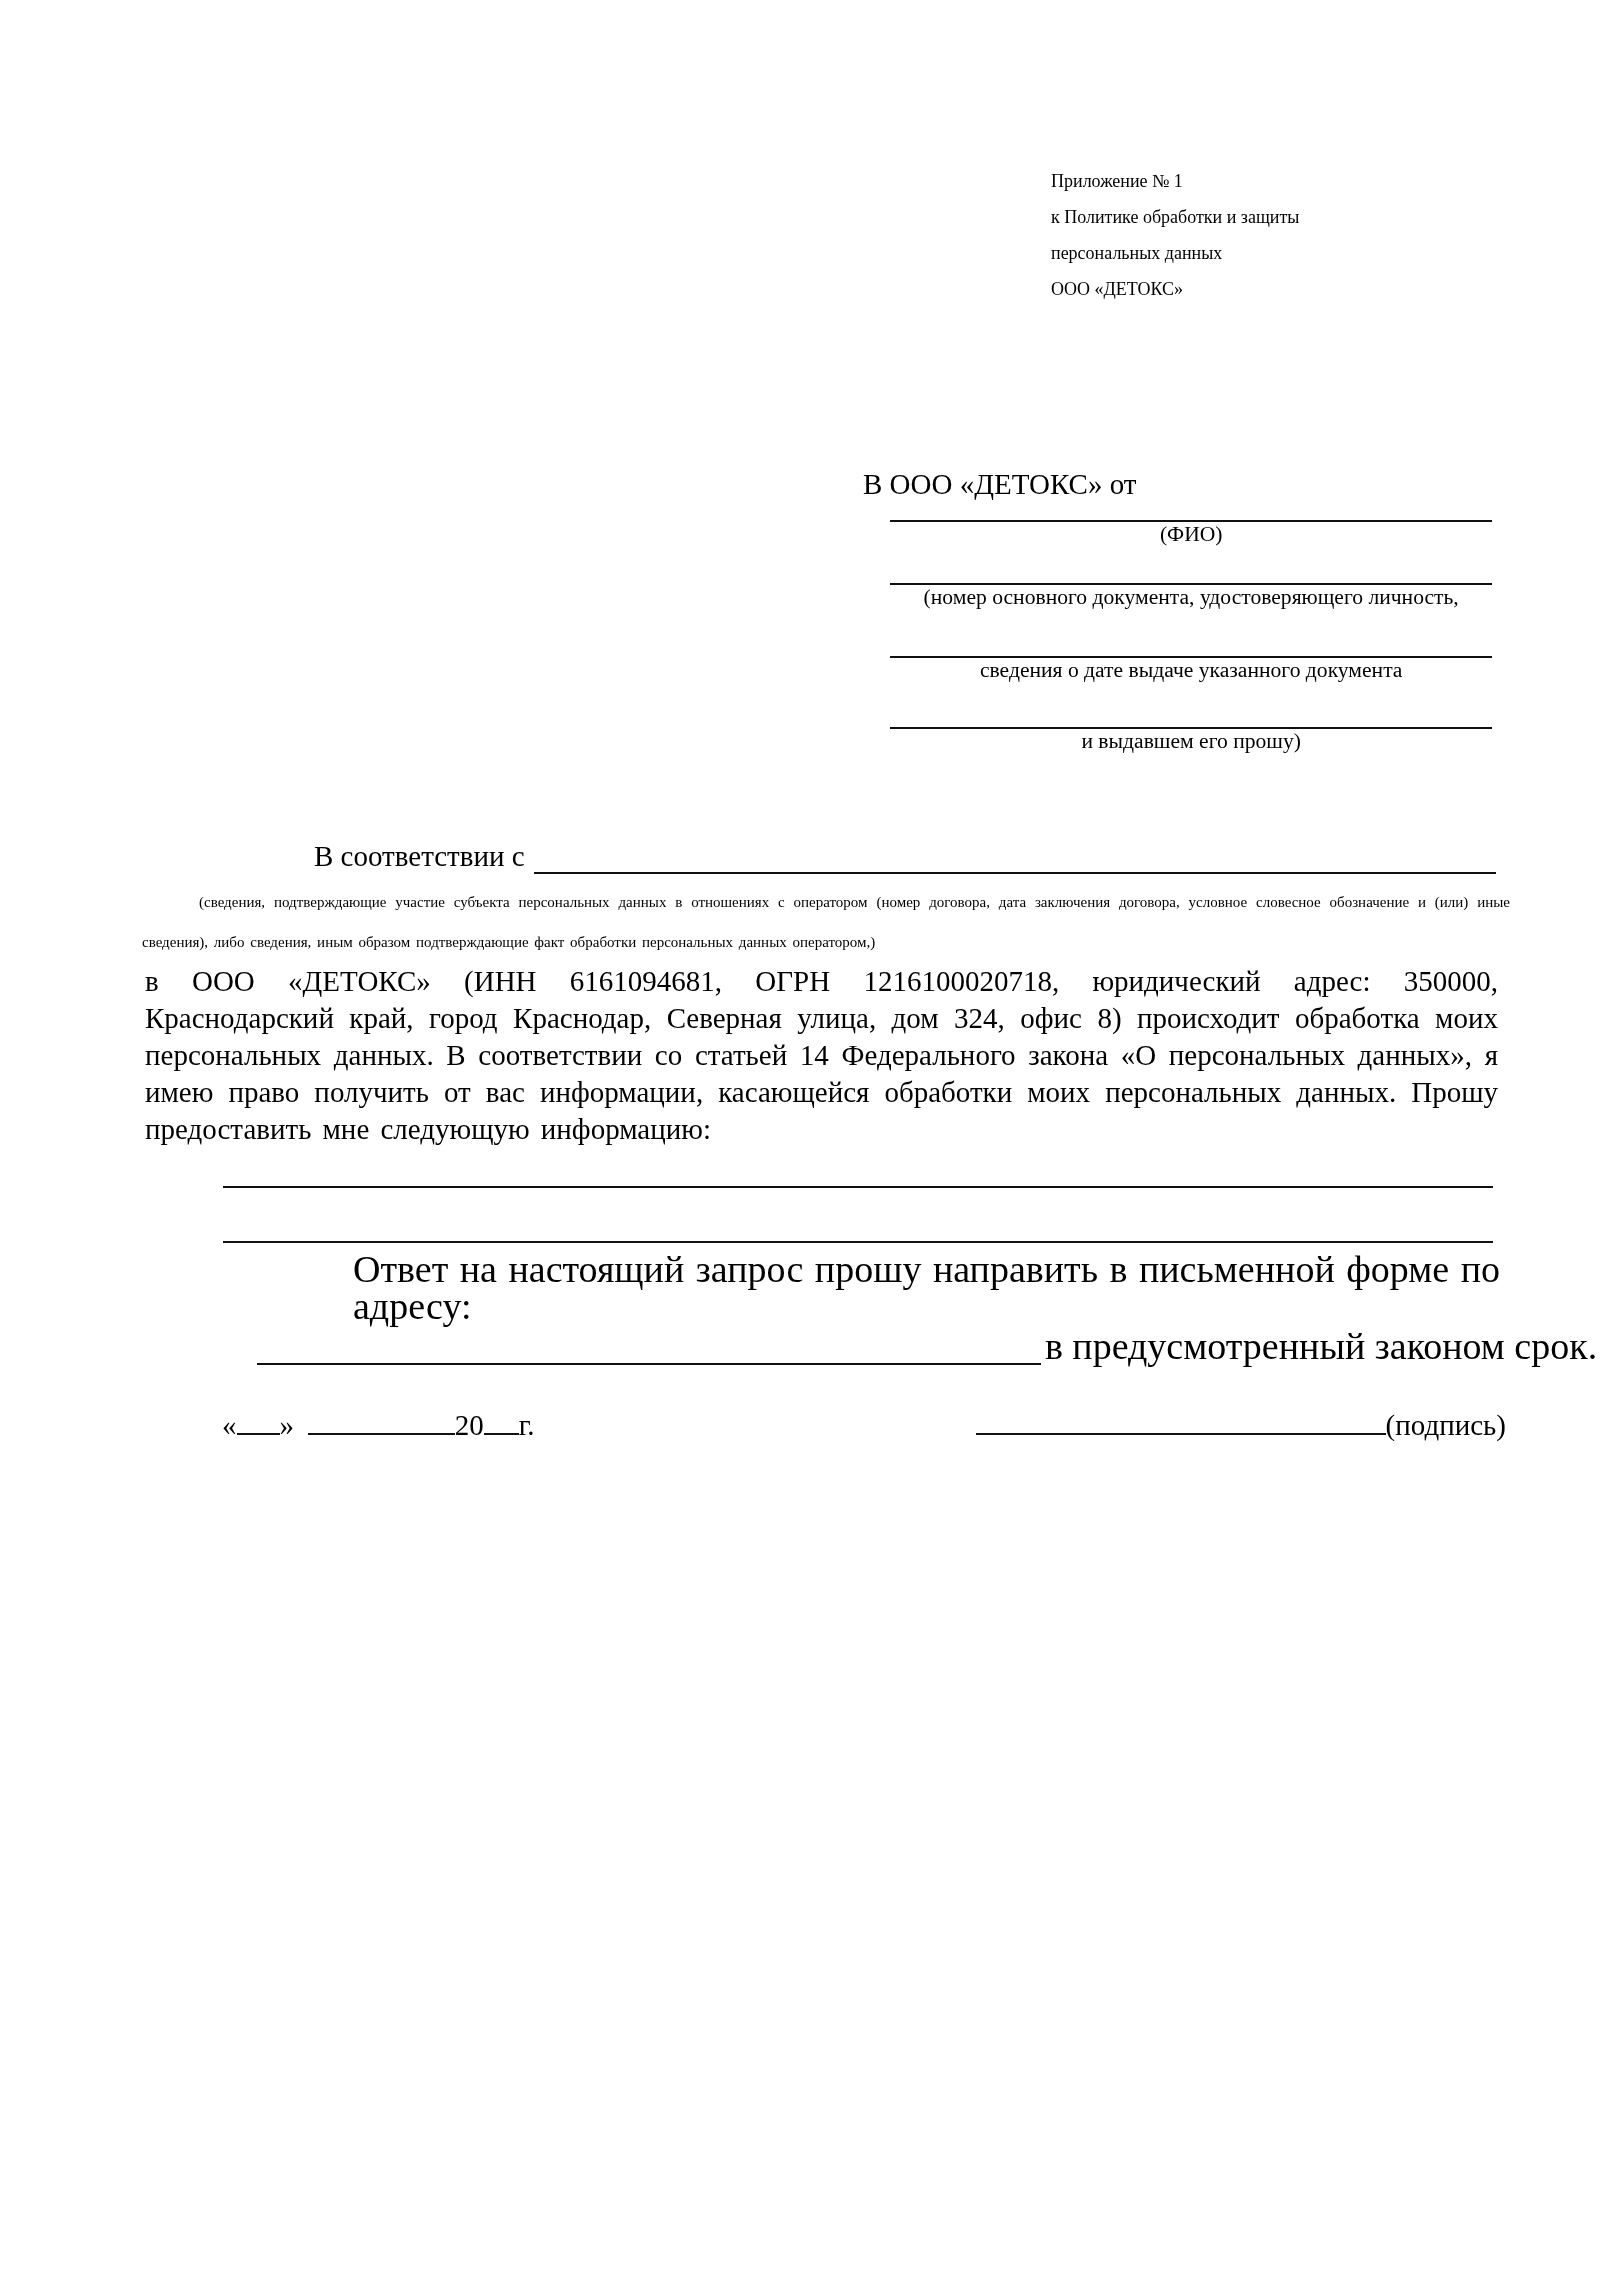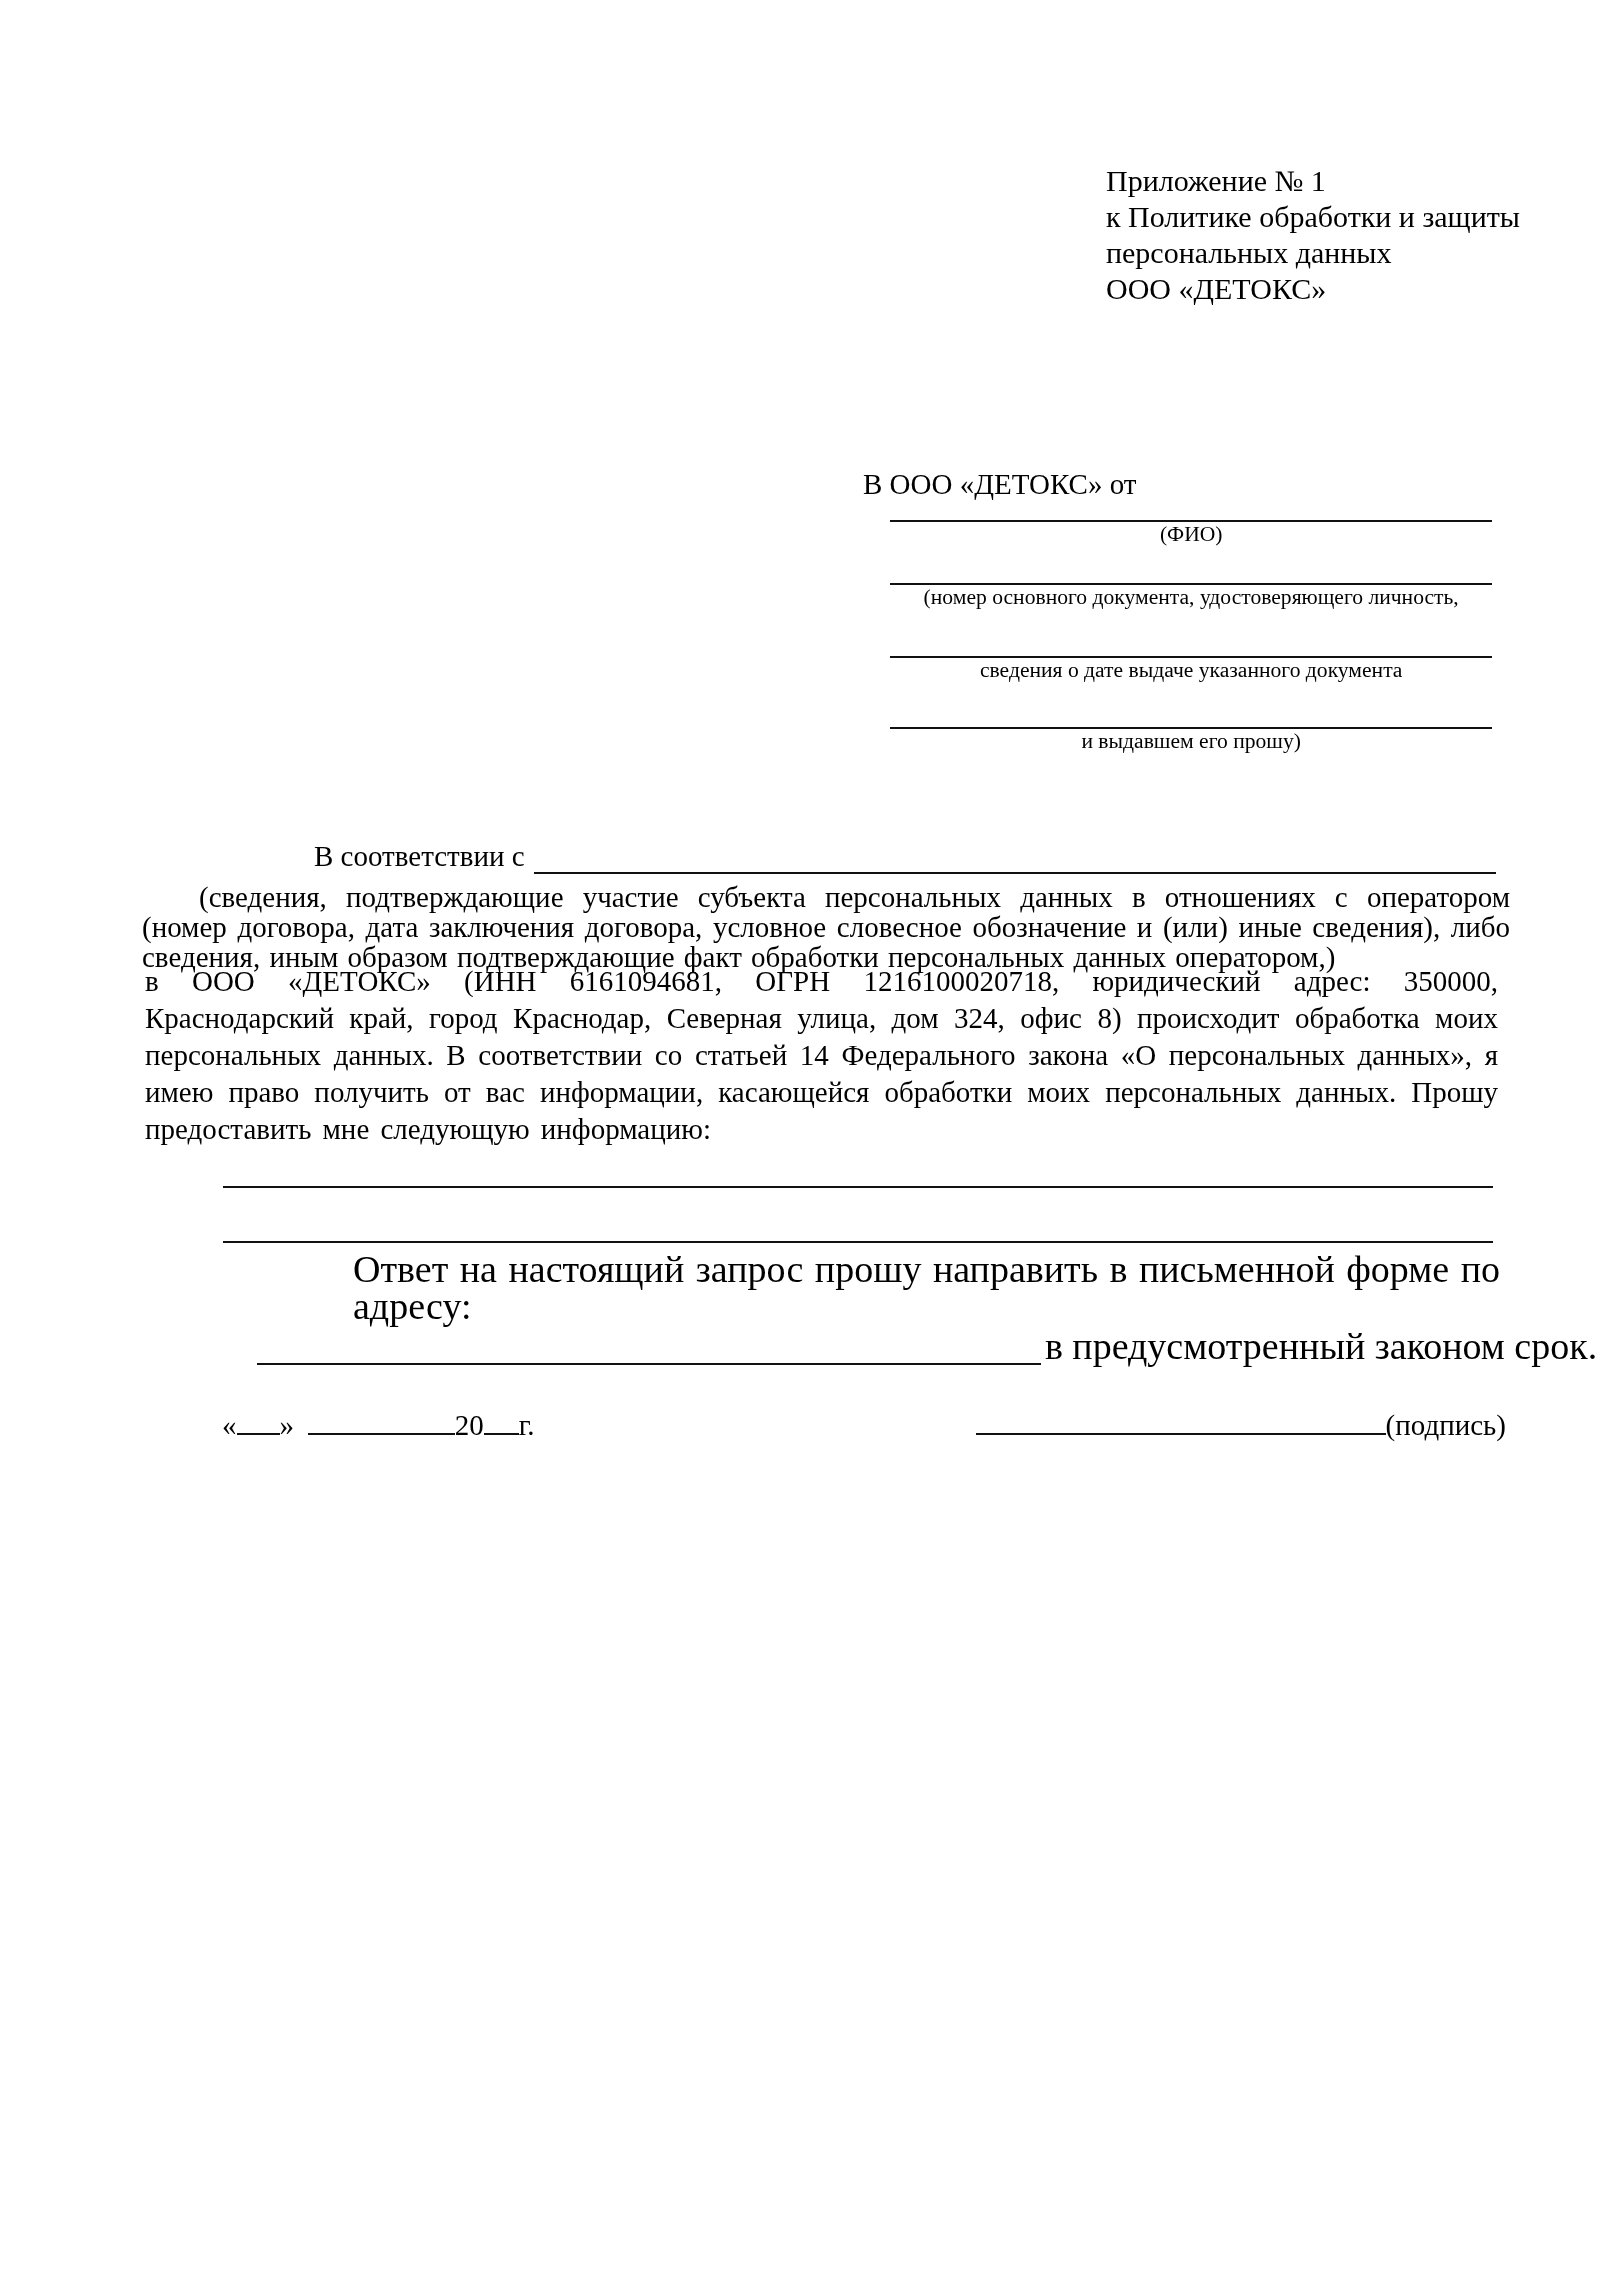--- a/index.html
+++ b/index.html
@@ -6,22 +6,22 @@
   .page{
     position:relative;
     width:1621px;height:2293px;
     background:#ffffff;
     color:#000000;
     font-family:"Liberation Serif","DejaVu Serif",serif;
     overflow:hidden;
   }
   
   .appendix{
-    position:absolute;left:1106px;top:163px;
-    font-size:30px;line-height:36px;white-space:nowrap;
+    position:absolute;left:1051px;top:163px;
+    font-size:18px;line-height:36px;white-space:nowrap;
   }
   
   .doc-title{
     position:absolute;left:137px;top:333px;width:1353px;
     text-align:center;font-weight:bold;font-size:31px;line-height:45px;
   }
   
   .recipient{position:absolute;left:863px;top:467px;width:629px;}
   .to-line{font-size:29px;line-height:35px;}
   .rec-rule{margin-left:27.4px;height:0;border-bottom:2.9px solid #111;}
@@ -38,21 +38,21 @@
   
   .accordance{
     position:absolute;left:147px;top:839px;width:1349px;
     display:flex;align-items:flex-end;font-size:29px;line-height:35px;
   }
   .accordance .lbl{padding-left:167px;white-space:nowrap;}
   .accordance .fill{flex:1;border-bottom:2.9px solid #111;margin-left:9.8px;height:31px;}
   
   .fineprint{
     position:absolute;left:142px;top:882px;width:1368px;
-    font-size:29px;line-height:30px;text-align:justify;text-indent:57px;
+    font-size:15px;line-height:40px;text-align:justify;text-indent:57px;
     word-spacing:2px;
   }
   
   .bodytext{
     position:absolute;left:145px;top:963px;width:1353px;
     font-size:29px;line-height:37px;text-align:justify;word-spacing:3.9px;
   }
   
   .blankline{position:absolute;height:0;border-bottom:2.9px solid #111;}
   .blank-a{left:223px;top:1186px;width:1270px;}

